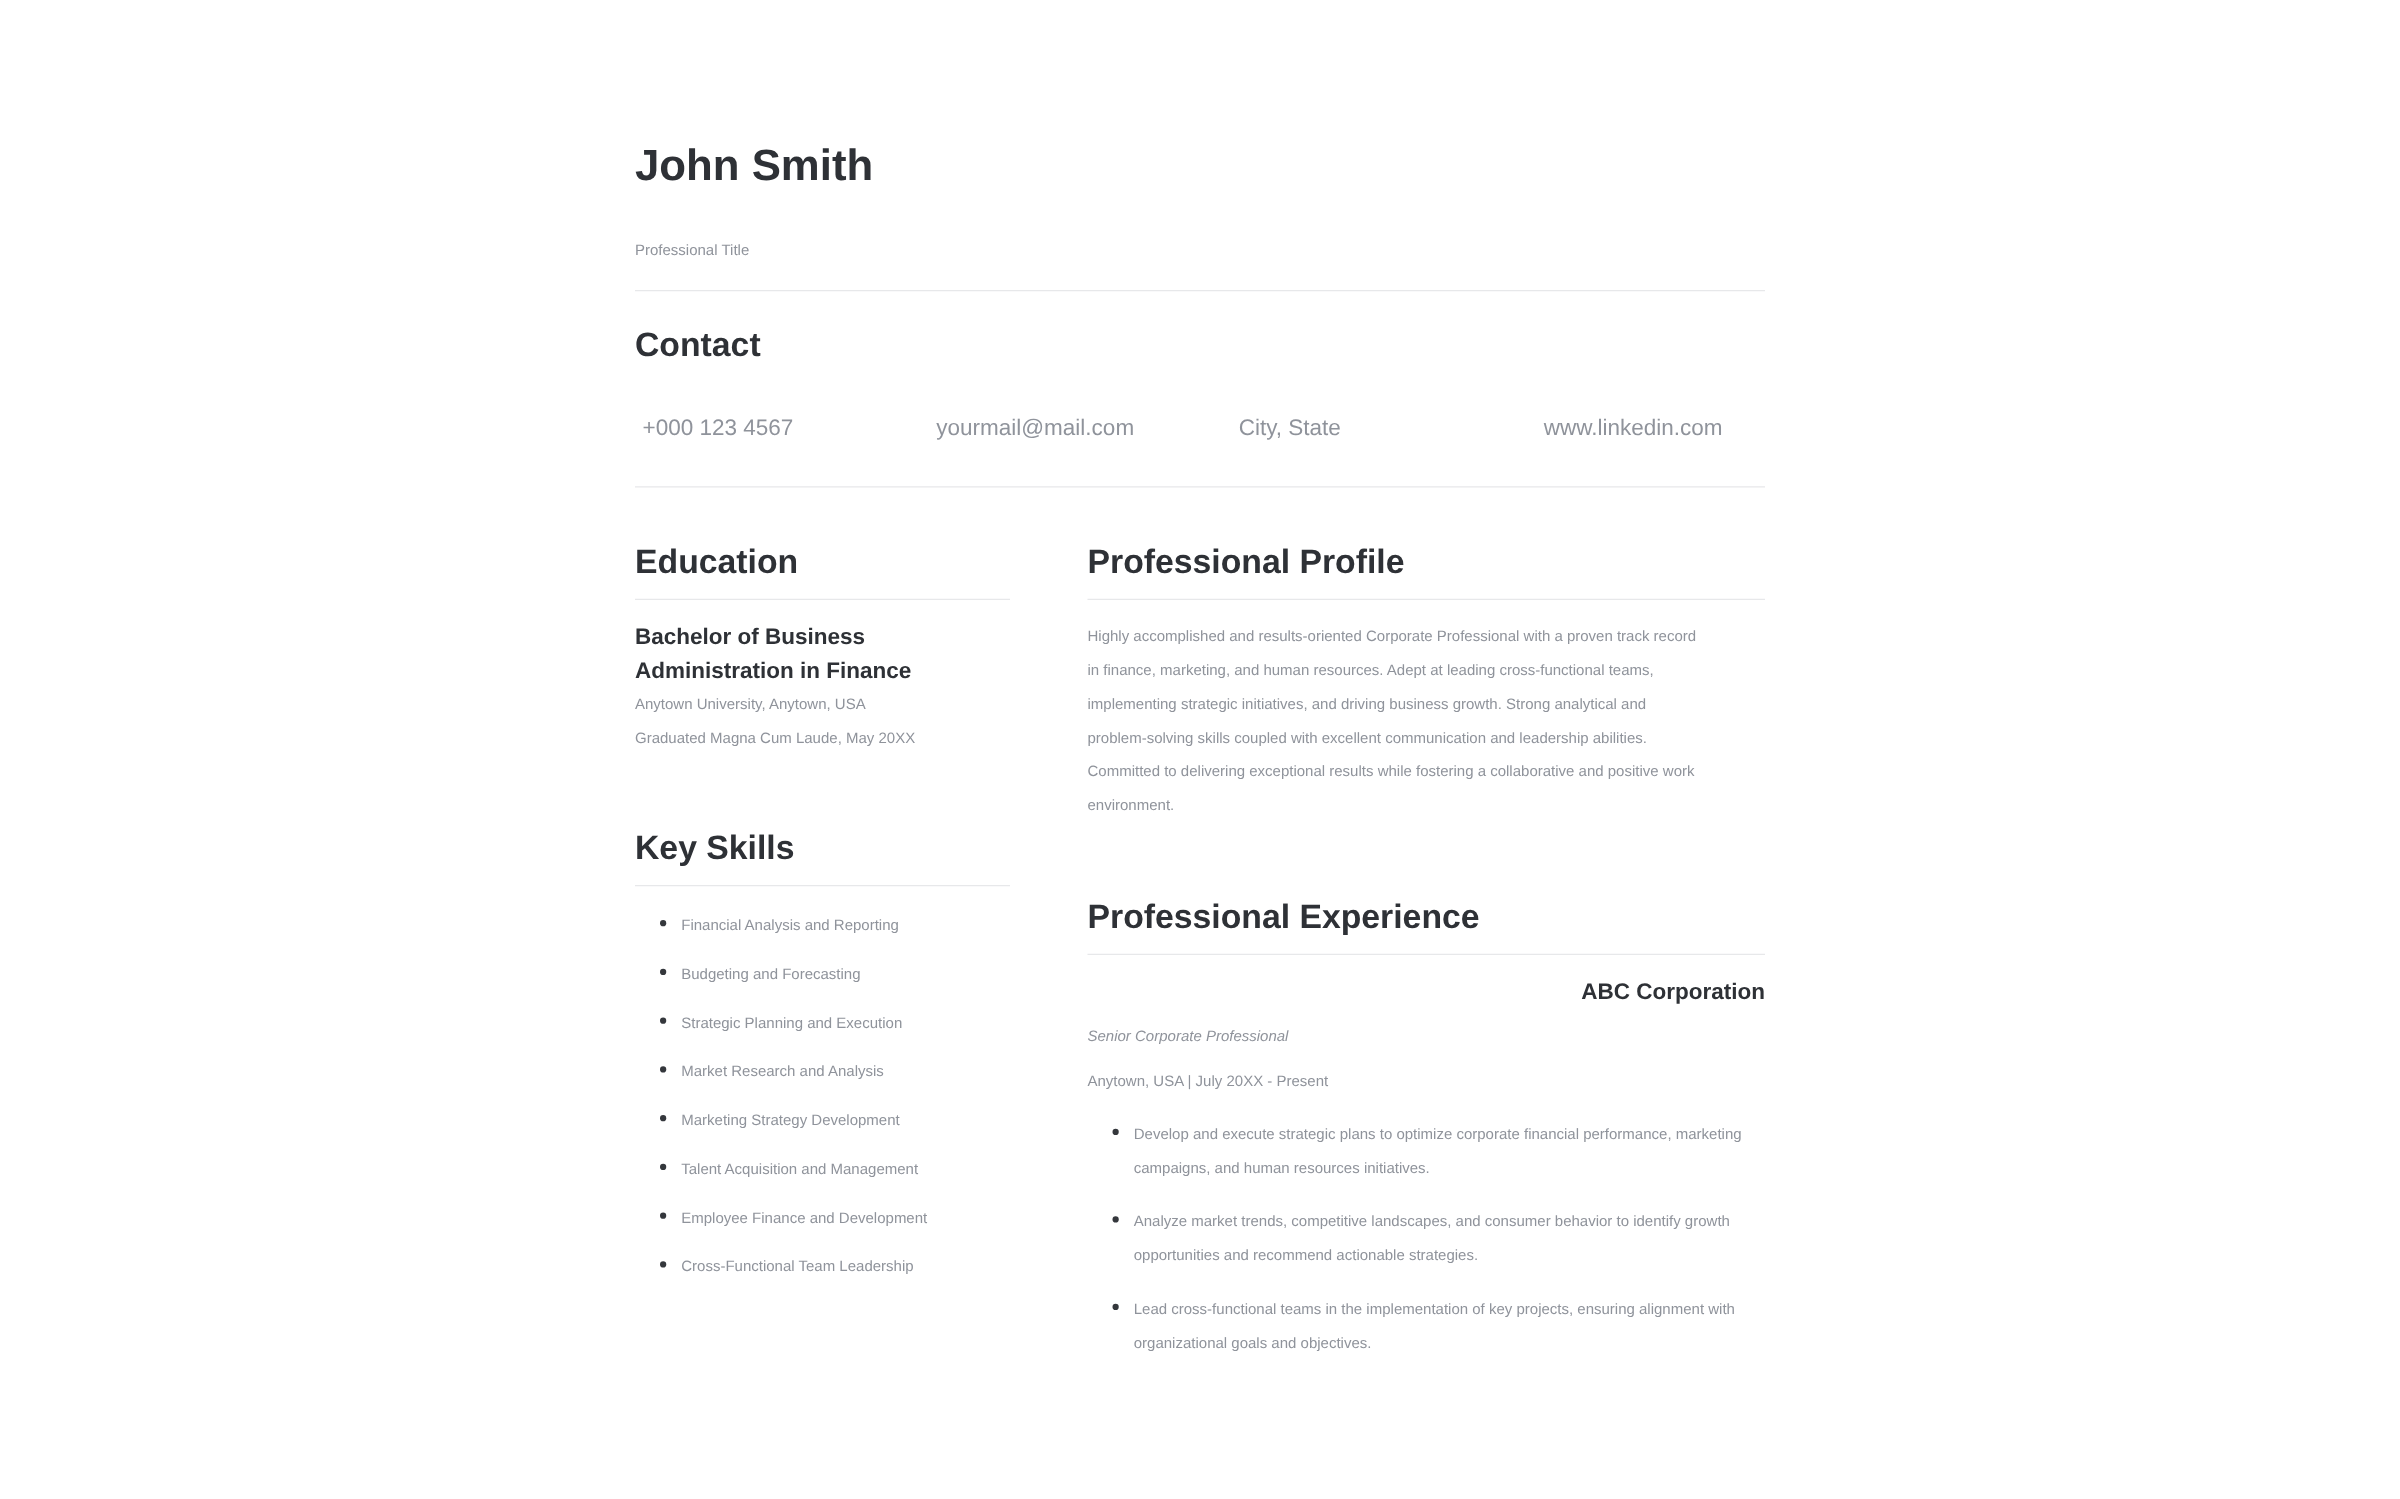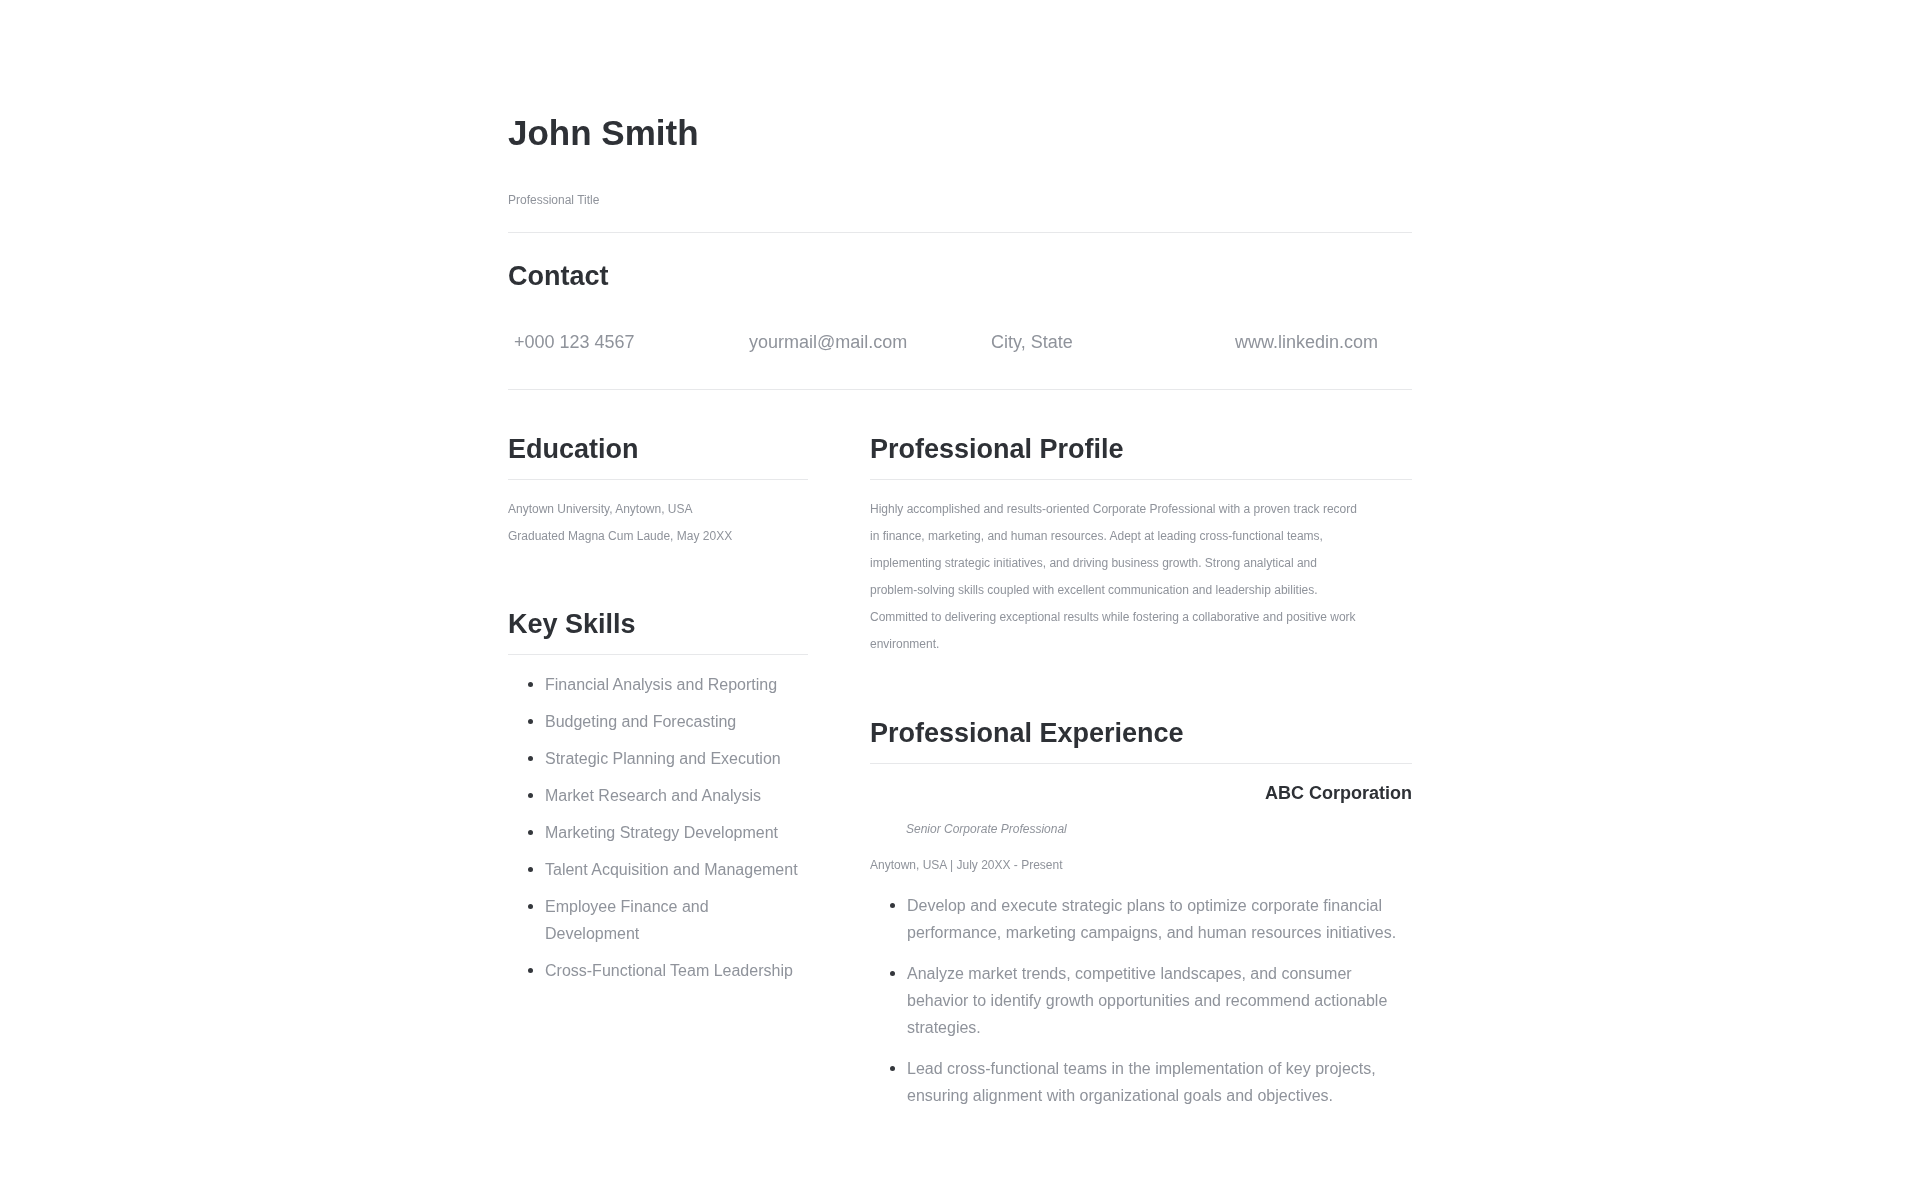--- a/index.html
+++ b/index.html
@@ -74,37 +74,36 @@
     color: var(--text_dark, #2e3136);
   }
   .profile-text { padding-right: 47px; }
   ul {
     margin-top: 16px;
     padding-left: 37px;
     padding-right: 10px;
     list-style: disc outside;
   }
   ul li {
-    font-size: 16px;
+    font-size: 12px;
     line-height: 27px;
     color: var(--text_gray, #8f939b);
     margin-bottom: 10px;
   }
   ul li::marker { color: var(--bullet, #34373c); font-size: 17px; }
   .exp-company {
     font-size: 18px;
     line-height: 27px;
     font-weight: 700;
     color: var(--text_dark, #2e3136);
     text-align: right;
   }
   .exp-role {
     margin-top: 9px;
     font-style: italic;
-    margin-left: 36px;
   }
   .exp-meta { margin-top: 9px; }
   .exp-bullets { margin-top: 13px; }
   .exp-bullets li { margin-bottom: 14px; }
 </style>
 </head>
 <body>
 
 <div class="page">
 
@@ -122,20 +121,21 @@
   <hr class="hr-contact">
 
   <div class="columns">
 
     <div class="left">
 
       <div class="section">
         <h2>Education</h2>
         <hr>
         <div class="section-body">
+          <div class="edu-degree">Bachelor of Business Administration in Finance</div>
           <div class="body-text">Anytown University, Anytown, USA</div>
           <div class="body-text">Graduated Magna Cum Laude, May 20XX</div>
         </div>
       </div>
 
       <div class="section">
         <h2>Key Skills</h2>
         <hr>
         <ul class="skills-list">
             <li>Financial Analysis and Reporting</li>

